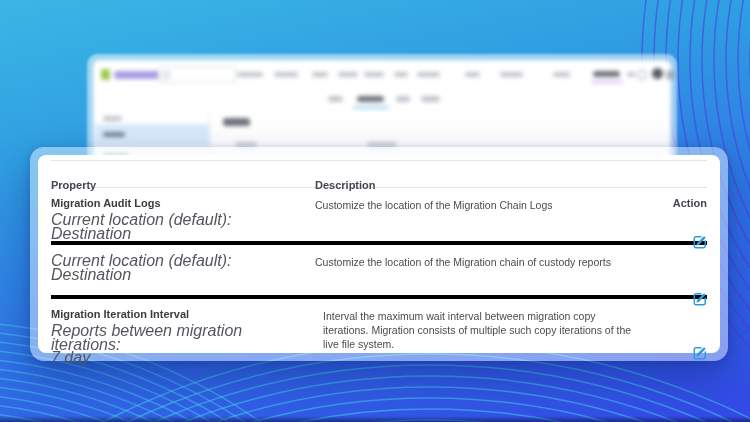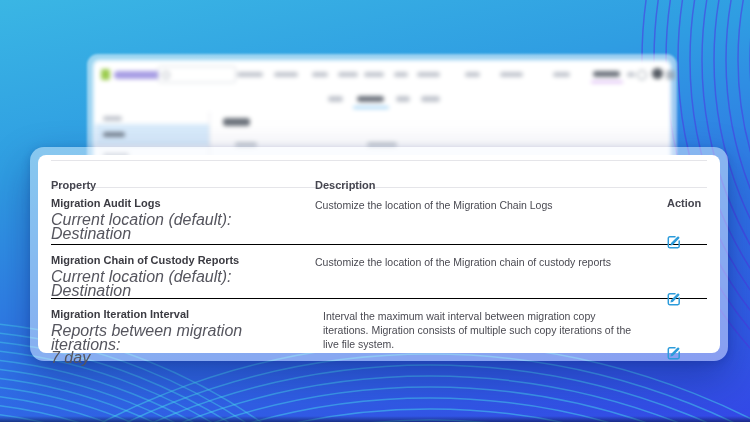--- a/index.html
+++ b/index.html
@@ -39,26 +39,26 @@
 
   
   .card{position:absolute;left:30px;top:147px;width:698px;height:214px;z-index:3;
     border-radius:14px;background:rgba(243,248,255,.45);
     box-shadow:0 18px 40px rgba(10,30,110,.38),0 2px 8px rgba(10,30,110,.22);}
   .card-inner{position:absolute;inset:8px;background:#fff;border-radius:8px;padding:0 13px;box-sizing:border-box;}
   .thead{margin-top:5px;border-top:1px solid #e5e5e9;border-bottom:1px solid #e5e5e9;
     display:grid;grid-template-columns:264px 1fr 40px;align-items:center;height:26px;
     font-size:11px;font-weight:700;color:#45454f;}
   .trow{display:grid;grid-template-columns:264px 1fr 40px;padding-top:9px;box-sizing:border-box;
-    border-bottom:1px solid #000000;}
+    border-bottom:4px solid #000000;}
   .trow.r1{height:57px}.trow.r2{height:54px}.trow.r3{height:55px;border-bottom:none;gap:8px;}
   .p-title{font-size:11px;font-weight:700;color:#3b3b42;margin:0 0 4px;}
   .p-sub{font-size:16px;color:#55555e;line-height:13.5px;font-style:italic;}
   .p-desc{font-size:10.5px;color:#4a4a52;line-height:14px;padding-right:24px;margin-top:1px;}
-  .col-action,.cell-action{text-align:left;margin-top:36px;}
+  .col-action,.cell-action{text-align:right;margin-top:36px;}
   .edit-btn{background:none;border:none;padding:0;margin:2px 0 0;cursor:pointer;line-height:0;}
 </style>
 </head>
 <body>
 
 <svg class="waves" width="750" height="422" viewBox="0 0 750 422">
   <g stroke="#4a3de3" opacity="0.6">
       <circle cx="1080" cy="60" r="330"></circle>
       <circle cx="1080" cy="60" r="342"></circle>
       <circle cx="1080" cy="60" r="354"></circle>
@@ -166,21 +166,20 @@
           <svg width="14" height="14" viewBox="0 0 14 14">
             <path d="M12.2 6v5.3a1.4 1.4 0 0 1-1.4 1.4H2.7a1.4 1.4 0 0 1-1.4-1.4V3.2a1.4 1.4 0 0 1 1.4-1.4H8" fill="none" stroke="currentColor" stroke-width="1.5" stroke-linecap="round"></path>
             <path d="M5.8 9.9l-2.4.6.6-2.4 6.3-6.3a1.1 1.1 0 0 1 1.6 0l.2.2a1.1 1.1 0 0 1 0 1.6z" fill="currentColor"></path>
           </svg>
         </button>
       </div>
     </div>
 
     <div class="trow r2">
       <div>
-        <p class="p-title">Migration Chain of Custody Reports</p>
         <div class="p-sub">Current location (default):</div>
         <div class="p-sub">Destination</div>
       </div>
       <div class="p-desc">Customize the location of the Migration chain of custody reports</div>
       <div class="cell-action">
         <button class="edit-btn" title="" style="color: rgb(45, 156, 219);">
           <svg width="14" height="14" viewBox="0 0 14 14">
             <path d="M12.2 6v5.3a1.4 1.4 0 0 1-1.4 1.4H2.7a1.4 1.4 0 0 1-1.4-1.4V3.2a1.4 1.4 0 0 1 1.4-1.4H8" fill="none" stroke="currentColor" stroke-width="1.5" stroke-linecap="round"></path>
             <path d="M5.8 9.9l-2.4.6.6-2.4 6.3-6.3a1.1 1.1 0 0 1 1.6 0l.2.2a1.1 1.1 0 0 1 0 1.6z" fill="currentColor"></path>
           </svg>

